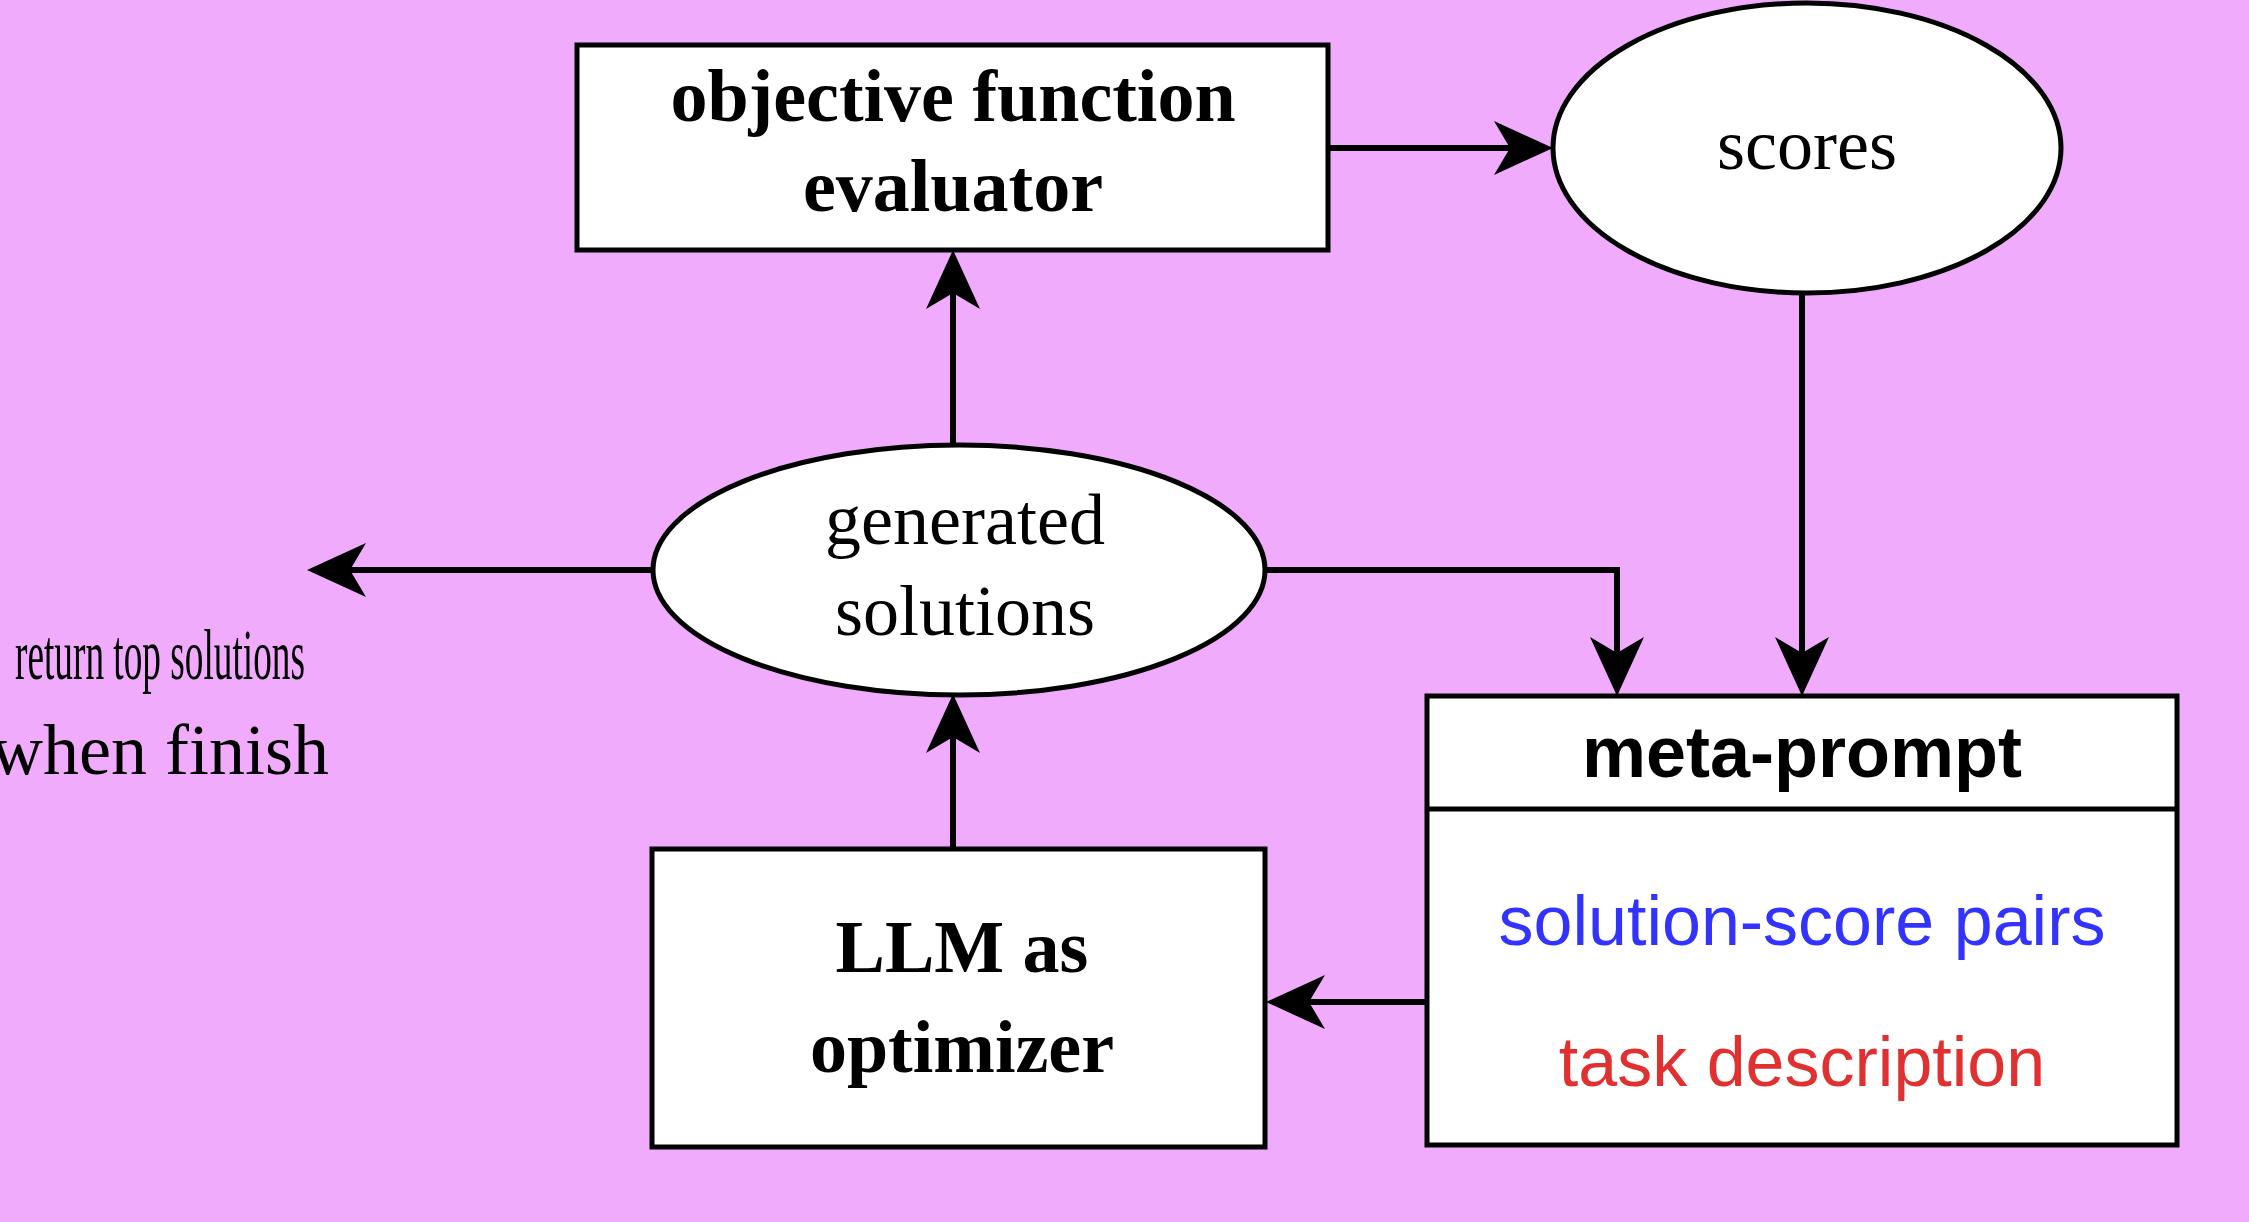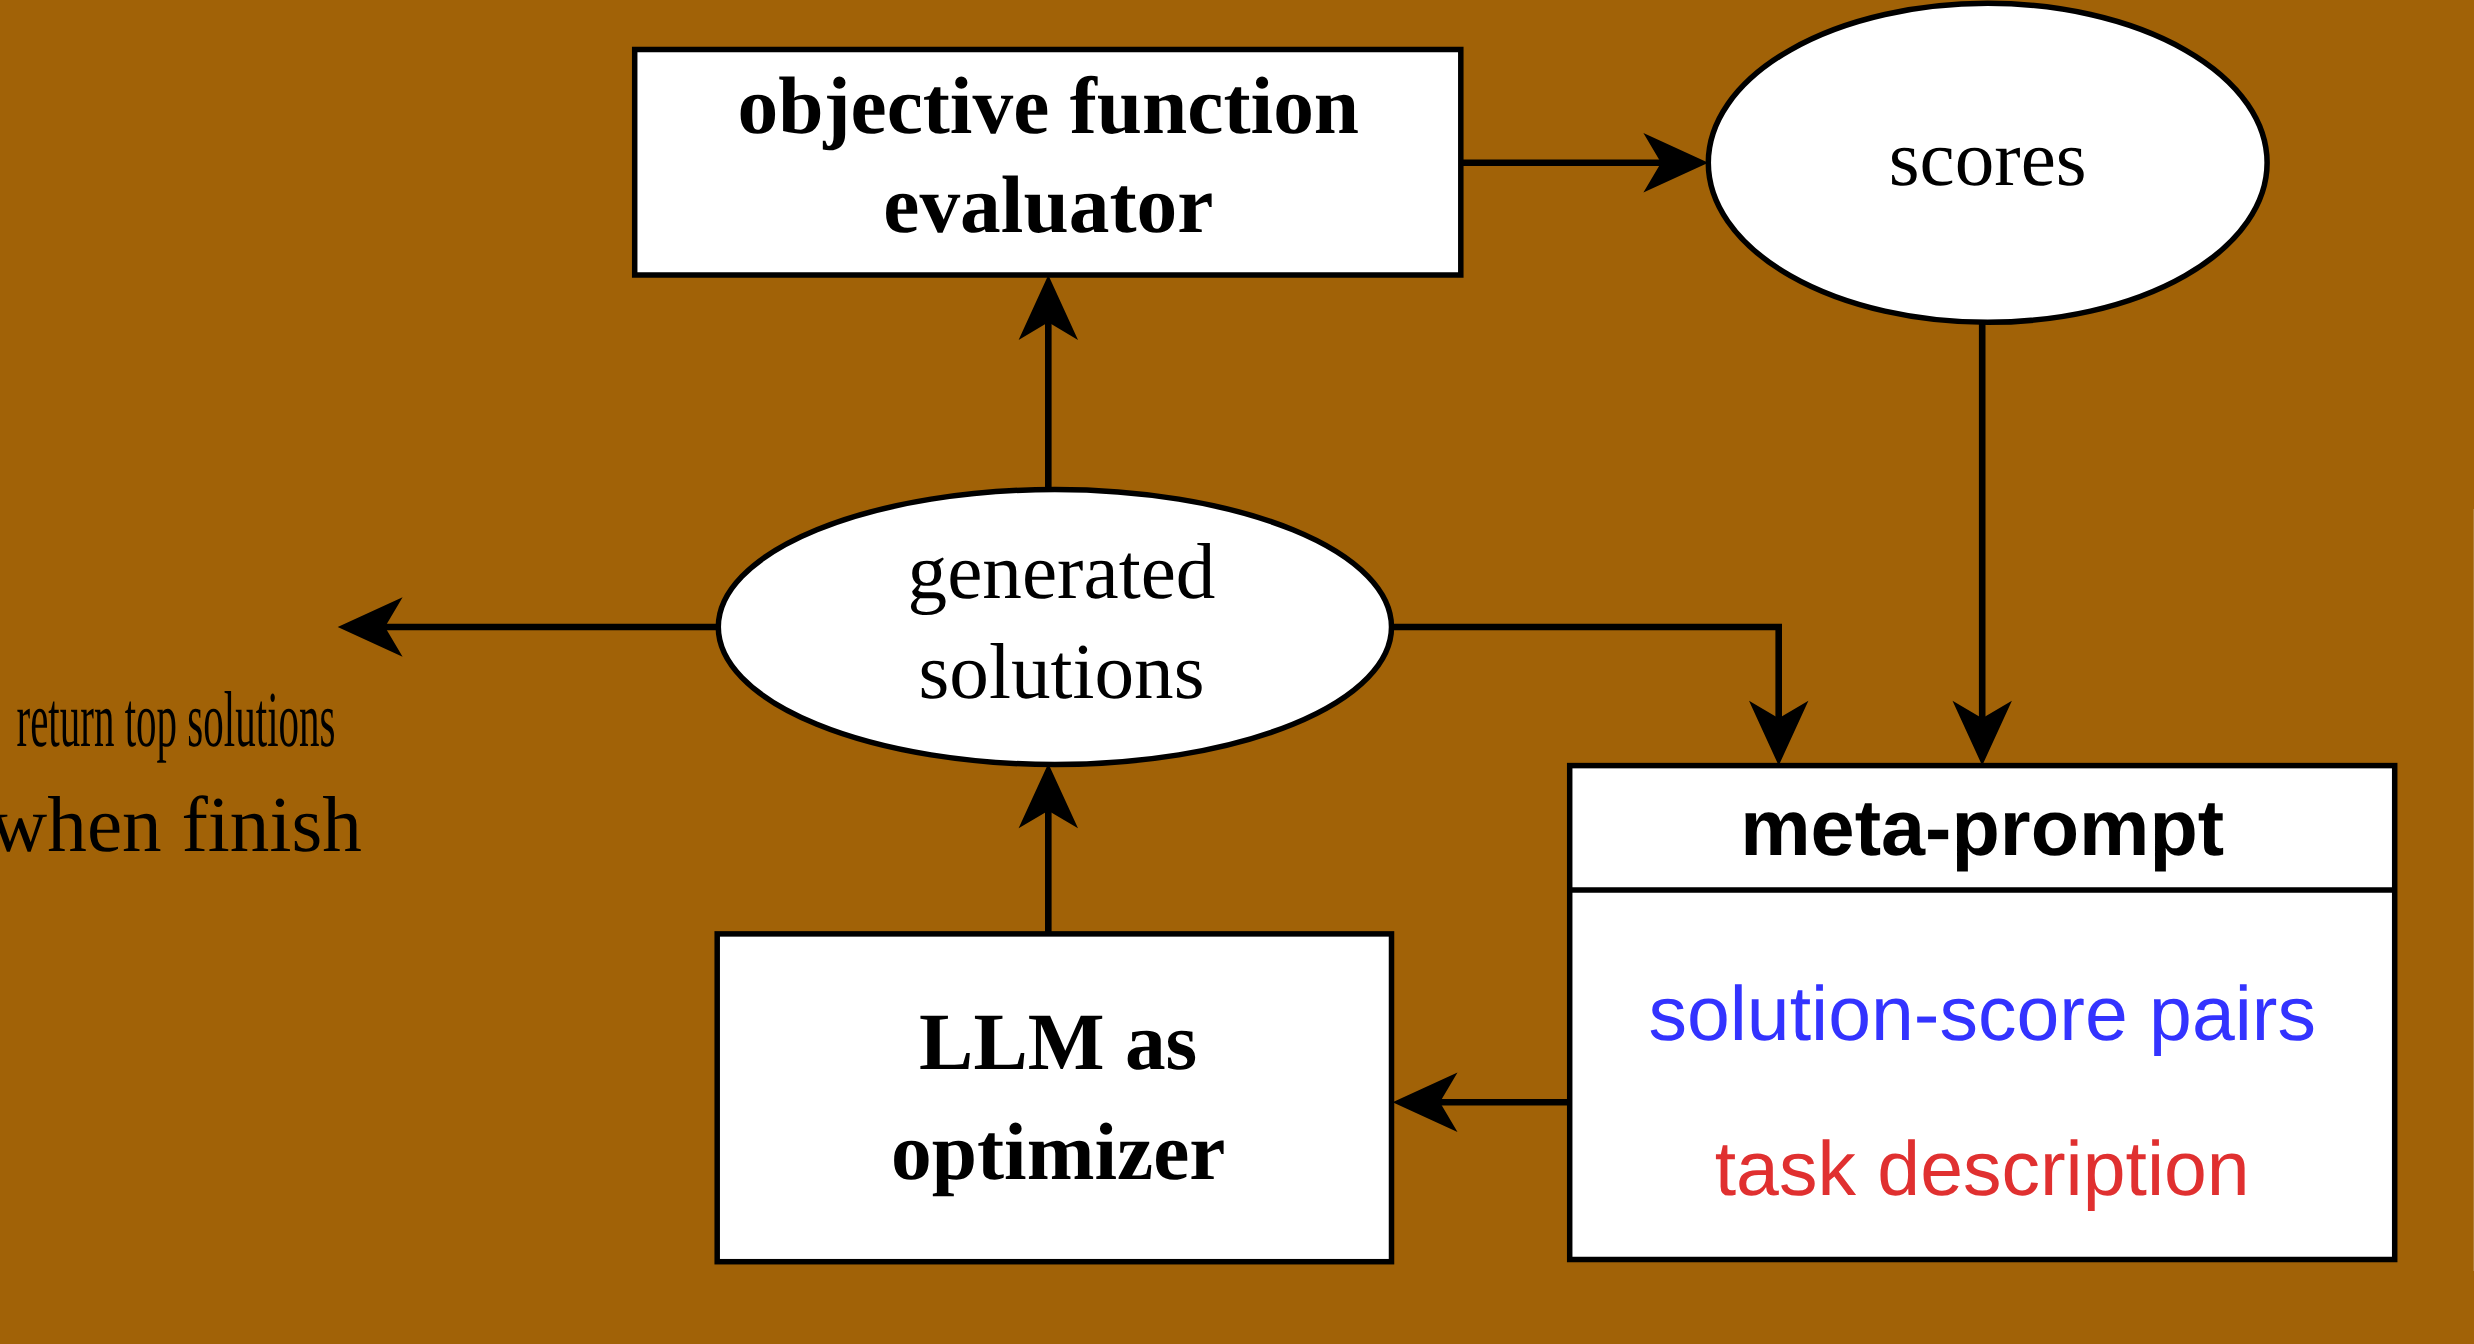--- a/index.html
+++ b/index.html
@@ -11,21 +11,21 @@
   body {
     width: 2249px;
     height: 1222px;
     overflow: hidden;
     font-family: "Liberation Serif", serif;
   }
   #diagram-root {
     position: relative;
     width: 2249px;
     height: 1222px;
-    background: #a16207;
+    background: #f0abfc;
   }
   svg#flow {
     display: block;
     width: 2249px;
     height: 1222px;
   }
   .node-shape {
     fill: #ffffff;
     stroke: #000000;
     stroke-width: 5;

